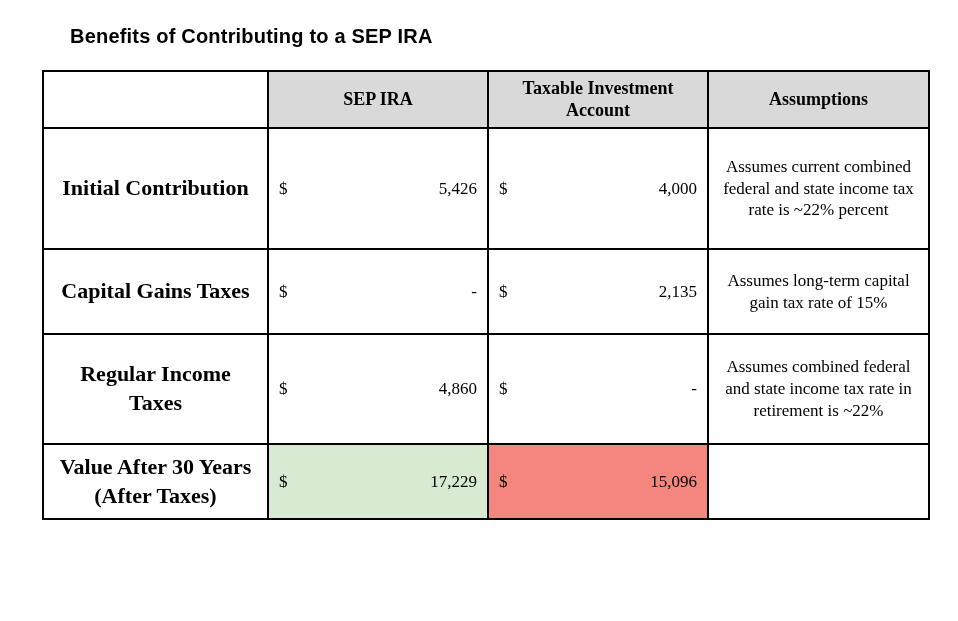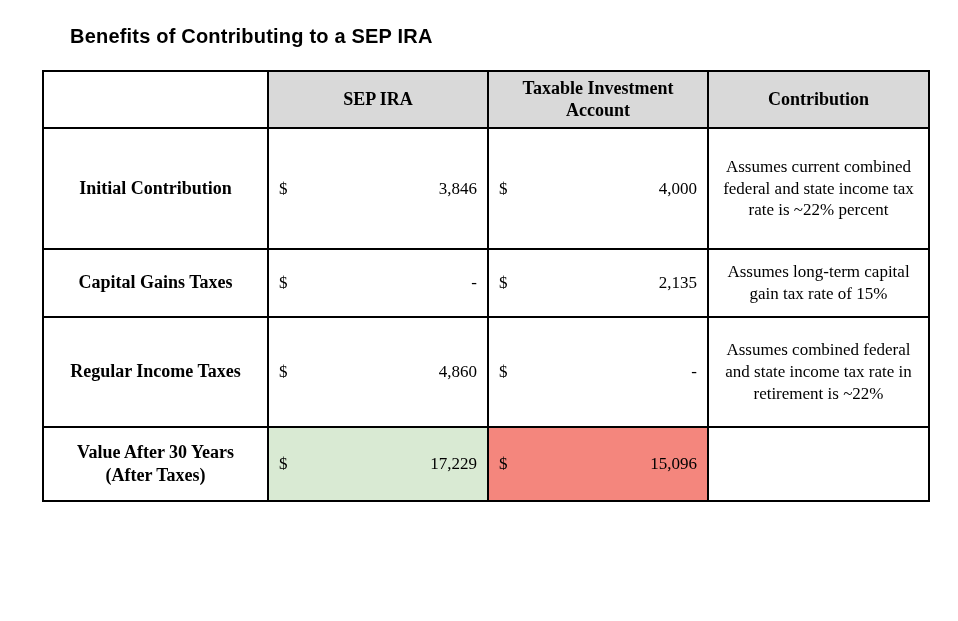--- a/index.html
+++ b/index.html
@@ -22,31 +22,31 @@
   table.benefits{
     border-collapse:collapse;table-layout:fixed;width:886px;font-family:Liberation Serif, serif;
   }
   table.benefits th, table.benefits td{
     border:2px solid var(--border-black);
     vertical-align:middle;overflow:hidden;
   }
   tr.header-row{height:57px;}
   tr.r1{height:121px;}
   tr.r2{height:89px;}
-  tr.r3{height:68px;}
+  tr.r3{height:85px;}
   tr.r4{height:110px;}
   tr.r5{height:74px;}
   th.col-header{
     background:var(--header-gray);
     font-size:18px;font-weight:bold;text-align:center;line-height:1.2;
     padding:2px 6px;
   }
   th.blank-header{background:#ffffff;}
   td.row-label{
-    font-weight:bold;text-align:center;font-size:18px;line-height:1.3;
+    font-weight:bold;text-align:center;font-size:22px;line-height:1.3;
     padding:8px 8px;
   }
   td.money{padding:0;}
   .money-wrap{
     display:flex;justify-content:space-between;align-items:center;
     padding:0 10px;font-size:17px;height:100%;
   }
   td.assumption{
     text-align:center;font-size:17px;line-height:1.28;padding:10px 5px;
   }
@@ -64,30 +64,30 @@
       <col style="width:225px">
       <col style="width:220px">
       <col style="width:220px">
       <col style="width:221px">
     </colgroup>
     <thead>
       <tr class="header-row">
         <th class="col-header blank-header"></th>
         <th class="col-header">SEP IRA</th>
         <th class="col-header">Taxable Investment Account</th>
-        <th class="col-header">Contribution</th>
+        <th class="col-header">Assumptions</th>
       </tr>
     </thead>
     <tbody>
       <tr class="r1">
         <td class="row-label">Initial Contribution</td>
         <td class="money">
           <div class="money-wrap">
             <span>$</span>
-            <span>3,846</span>
+            <span>5,426</span>
           </div>
         </td>
         <td class="money">
           <div class="money-wrap">
             <span>$</span>
             <span>4,000</span>
           </div>
         </td>
         <td class="assumption">Assumes current combined federal and state income tax rate is ~22% percent</td>
       </tr>

